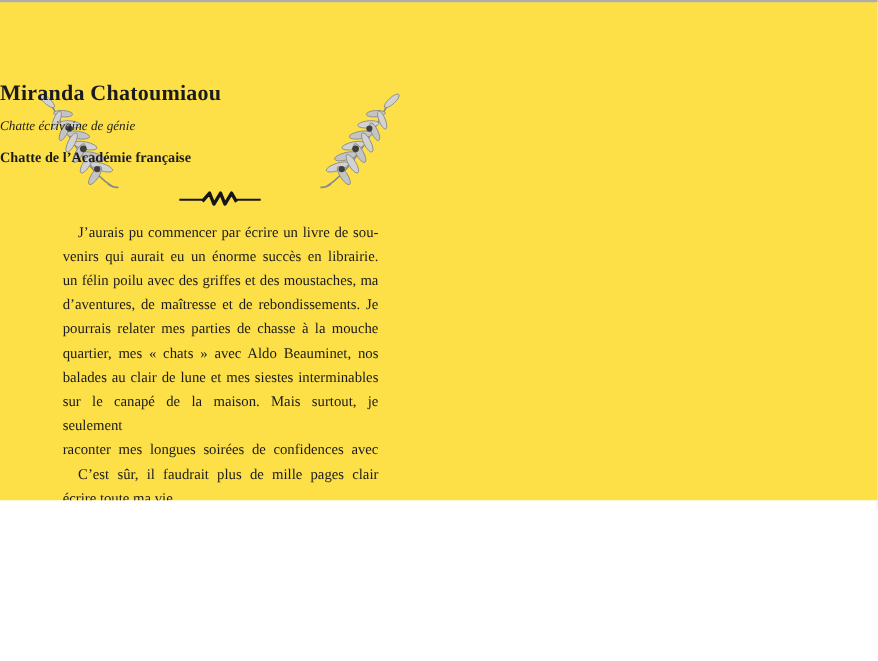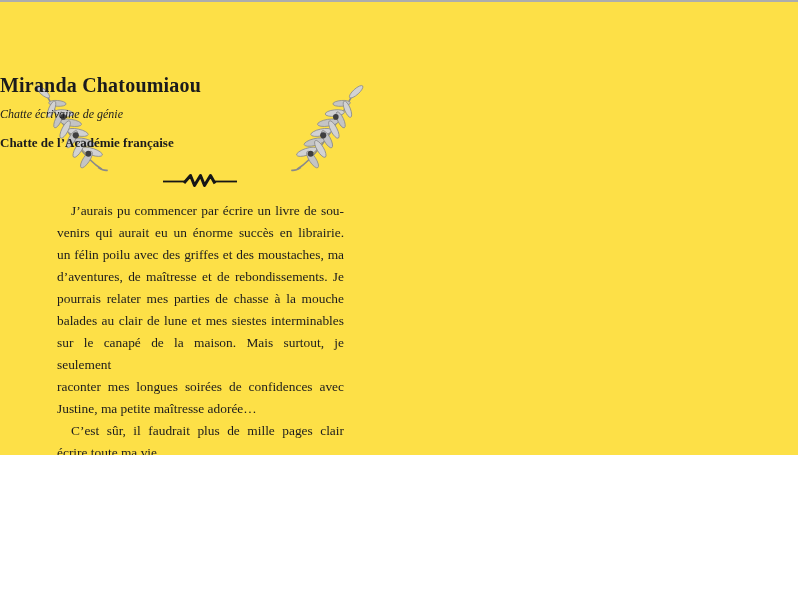--- a/index.html
+++ b/index.html
@@ -100,24 +100,24 @@
       <path d="M54,9.5 H76" stroke="#161616" stroke-width="1.8" fill="none"></path>
     </svg>
 
     <div class="body-text body-left" id="left-body">
         <div class="para">
           <div class="line indent j">J’aurais pu commencer par écrire un livre de sou-</div>
           <div class="line j">venirs qui aurait eu un énorme succès en librairie.</div>
           <div class="line j">un félin poilu avec des griffes et des moustaches, ma</div>
           <div class="line j">d’aventures, de maîtresse et de rebondissements. Je</div>
           <div class="line j">pourrais relater mes parties de chasse à la mouche</div>
+          <div class="line j">quartier, mes « chats » avec Aldo Beauminet, nos</div>
           <div class="line j">balades au clair de lune et mes siestes interminables</div>
           <div class="line j">sur le canapé de la maison. Mais surtout, je seulement</div>
           <div class="line j">raconter mes longues soirées de confidences avec</div>
-          <div class="line">Justine, ma petite maîtresse adorée…</div>
         </div>
         <div class="para">
           <div class="line indent j">C’est sûr, il faudrait plus de mille pages clair</div>
           <div class="line">écrire toute ma vie.</div>
         </div>
       </div>
 
     <div class="pagenum pagenum-left">8</div>
   </div>
 

